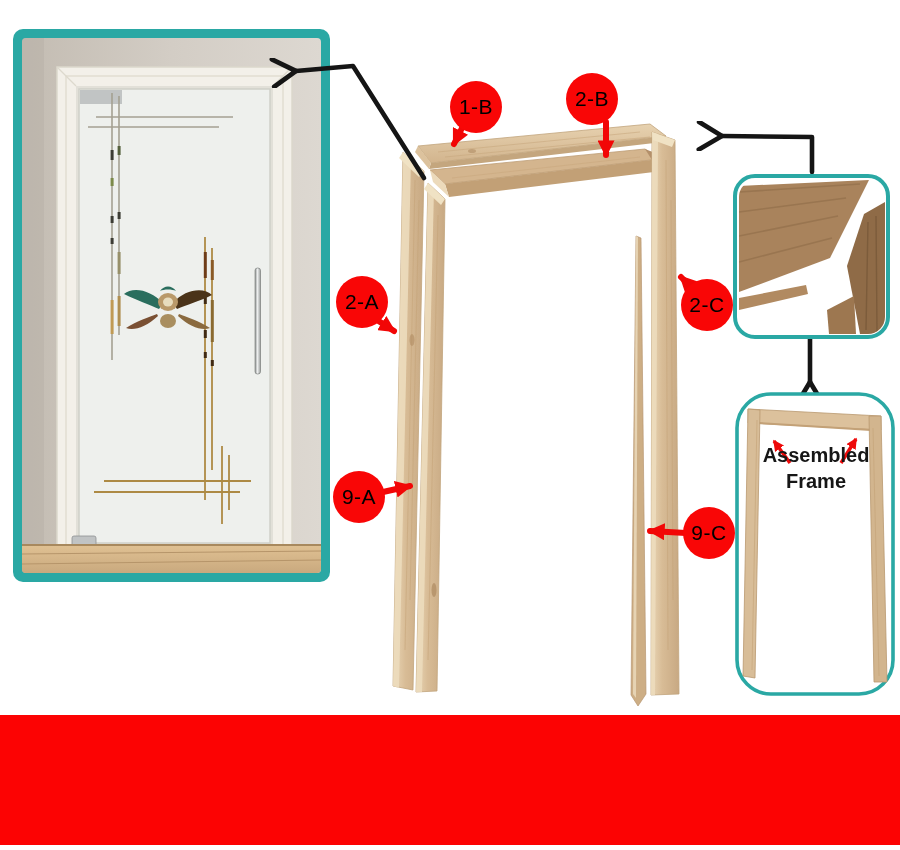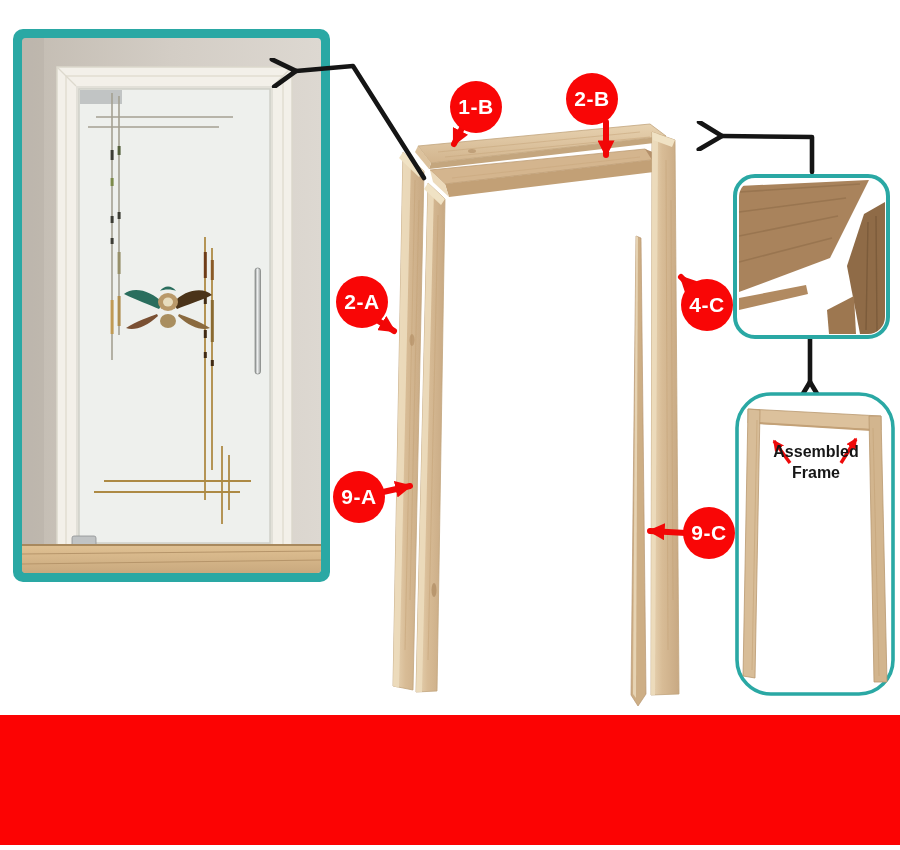--- a/index.html
+++ b/index.html
@@ -3,26 +3,26 @@
 <meta charset="utf-8">
 <style>
   html,body{margin:0;padding:0;background:#ffffff;}
   .canvas{
     position:relative;width:900px;height:850px;background:#ffffff;overflow:hidden;
     font-family:"Liberation Sans", sans-serif;
   }
   .art{position:absolute;left:0;top:0;}
   .balloon{
     position:absolute;width:52px;height:52px;border-radius:50%;
-    background:#f90606;color:#ffffff;display:flex;align-items:center;justify-content:center;
-    font-weight:bold;font-size:21px;letter-spacing:.5px;
+    background:#f90606;color:#000000;display:flex;align-items:center;justify-content:center;
+    font-weight:normal;font-size:21px;letter-spacing:.5px;
   }
   .assembled-label{
     position:absolute;left:762px;top:442px;width:108px;text-align:center;
-    color:#161616;font-weight:bold;font-size:16px;line-height:1.3;
+    color:#161616;font-weight:bold;font-size:20px;line-height:1.3;
   }
   .legend-band{
     position:absolute;left:0;top:715px;width:900px;height:130px;background:#fc0303;
   }
 </style>
 </head>
 <body>
 
 <div class="canvas">
 
@@ -241,21 +241,21 @@
       <path d="M377,320 L394,331" marker-end="url(#mRed)"></path>
       <path d="M693,289 L681,277" marker-end="url(#mRed)"></path>
       <path d="M383,492 L410,486" marker-end="url(#mRed)"></path>
       <path d="M686,533 L650,531" marker-end="url(#mRed)"></path>
     </g>
   </svg>
 
   <div class="balloon" style="left:450px;top:81px;">1-B</div>
   <div class="balloon" style="left:566px;top:73px;">2-B</div>
   <div class="balloon" style="left:336px;top:276px;">2-A</div>
-  <div class="balloon" style="left:681px;top:279px;">4-C</div>
+  <div class="balloon" style="left:681px;top:279px;">2-C</div>
   <div class="balloon" style="left:333px;top:471px;">9-A</div>
   <div class="balloon" style="left:683px;top:507px;">9-C</div>
 
   <div class="assembled-label">Assembled Frame</div>
 
   <div class="legend-band">
     
     
   </div>
 

